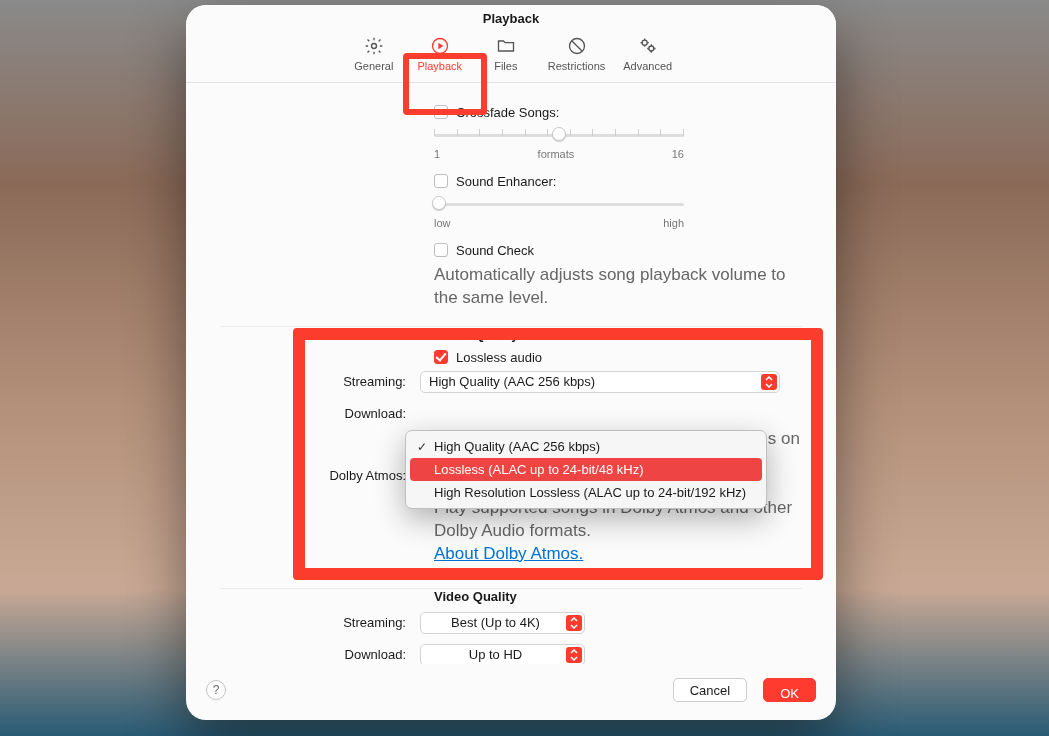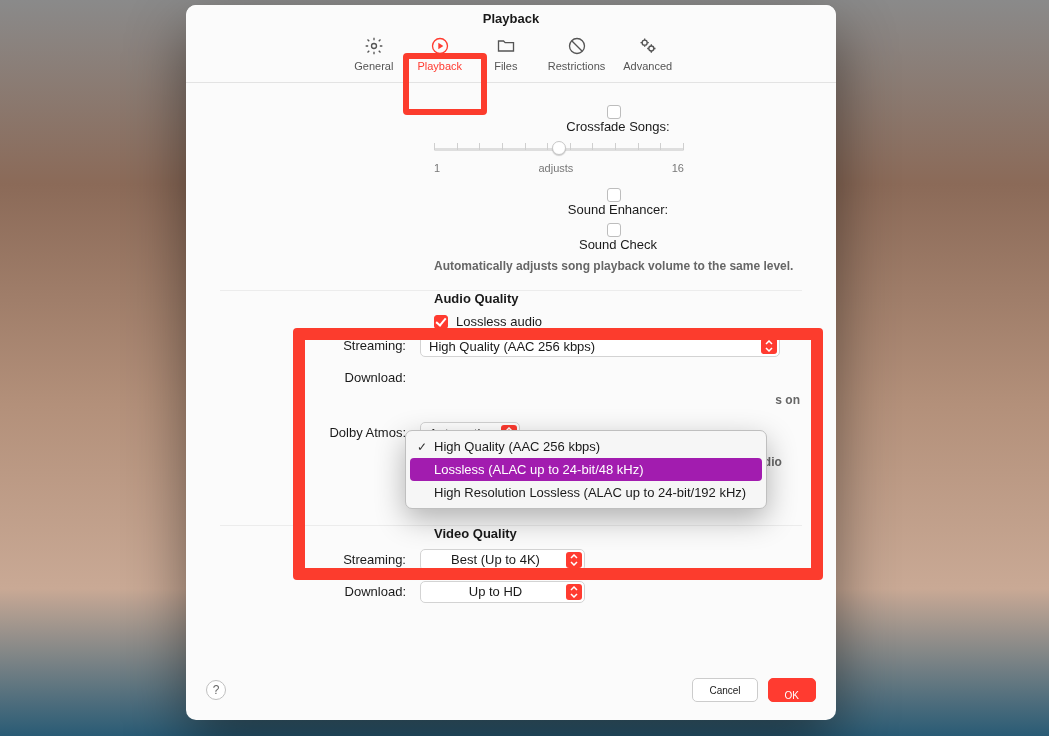--- a/index.html
+++ b/index.html
@@ -14,21 +14,21 @@
     position: relative;
   }
 
   .window {
     position: absolute;
     left: 186px;
     top: 5px;
     width: 650px;
     height: 715px;
     background: #fbfbfb;
-    border-radius: 10px;
+    border-radius: 20px;
     box-shadow: 0 25px 60px rgba(0,0,0,.45);
     overflow: hidden;
     display: flex;
     flex-direction: column;
   }
 
   .titlebar {
     text-align: center;
     font-weight: 600;
     padding: 6px 0 2px;
@@ -74,21 +74,21 @@
   .row .label-col {
     width: 200px;
     text-align: right;
     padding-right: 14px;
     padding-top: 3px;
   }
   .row .ctrl-col {
     flex: 1;
   }
 
-  .cb-row { display: flex; align-items: center; margin-left: 214px; margin-bottom: 6px; flex-direction: column; }
+  .cb-row { display: flex; margin-left: 214px; margin-bottom: 6px; }
   .cb-row .cb { margin-right: 8px; }
 
   .cb {
     appearance: none;
     width: 14px; height: 14px;
     border: 1px solid #bdbdbd;
     border-radius: 3px;
     background: #fff;
     position: relative;
     cursor: pointer;
@@ -138,24 +138,23 @@
 
   .heading { font-weight: 600; margin-left: 214px; margin-bottom: 8px; }
 
   .cb-line {
     display:flex; align-items:center; margin-left:214px; margin-bottom:6px;
   }
   .cb-line .cb { margin-right: 8px; }
 
   .desc {
     margin-left: 214px;
-    font-size: 12px;
+    font-size: 17px;
     color: #666;
     line-height: 1.35;
-    font-weight: bold;
   }
   .desc a { color: #0070d6; text-decoration: underline; cursor: pointer; }
 
   .select {
     display: inline-flex;
     align-items: center;
     height: 22px;
     padding: 0 22px 0 8px;
     background: #fff;
     border: 1px solid #d3d3d3;
@@ -204,21 +203,21 @@
     cursor: pointer;
   }
   .dd-item.checked::before {
     content: "✓";
     position: absolute;
     left: 7px;
     font-size: 12px;
     color: #333;
   }
   .dd-item.hover {
-    background: #a21caf;
+    background: #ef4444;
     color: #fff;
   }
 
   .footer {
     display: flex;
     align-items: center;
     padding: 14px 20px 18px;
   }
   .help {
     width: 20px; height: 20px;
@@ -226,22 +225,22 @@
     border-radius: 50%;
     display: inline-flex; align-items: center; justify-content: center;
     font-size: 12px; color: #666; background: #fff;
     cursor: pointer;
   }
   .spacer { flex: 1; }
   .btn {
     height: 24px;
     padding: 0 16px;
     border-radius: 5px;
-    font-size: 10px;
-    margin-left: 10px;
+    font-size: 13px;
+    margin-left: 16px;
     border: 1px solid #ccc;
     background: #fff;
     cursor: pointer;
     display:inline-flex; align-items:center;
   }
   .btn.primary {
     background: #ff3b30;
     color: #fff;
     border-color: #ff3b30;
     font-weight: 500;
@@ -342,28 +341,39 @@
             <span></span>
             <span></span>
             <span></span>
             <span></span>
             <span></span>
           </div>
         <div class="slider-thumb" style="left:calc(50% - 7px)"></div>
       </div>
       <div class="slider-labels">
         <span>1</span>
-        <span>adjusts</span>
+        <span>formats</span>
         <span>16</span>
       </div>
     </div>
 
     <div class="cb-row">
       <div class="cb"></div>
       <span>Sound Enhancer:</span>
+    </div>
+    <div class="slider-block">
+      <div class="slider-track">
+        <div class="slider-line"></div>
+        <div class="slider-thumb" style="left:-2px"></div>
+      </div>
+      <div class="slider-labels">
+        <span>low</span>
+        <span></span>
+        <span>high</span>
+      </div>
     </div>
 
     <div class="cb-row">
       <div class="cb"></div>
       <span>Sound Check</span>
     </div>
     <div class="desc" style="margin-bottom:16px;">Automatically adjusts song playback volume to the same level.</div>
 
     <div class="section divider">
       <div class="heading">Audio Quality</div>

